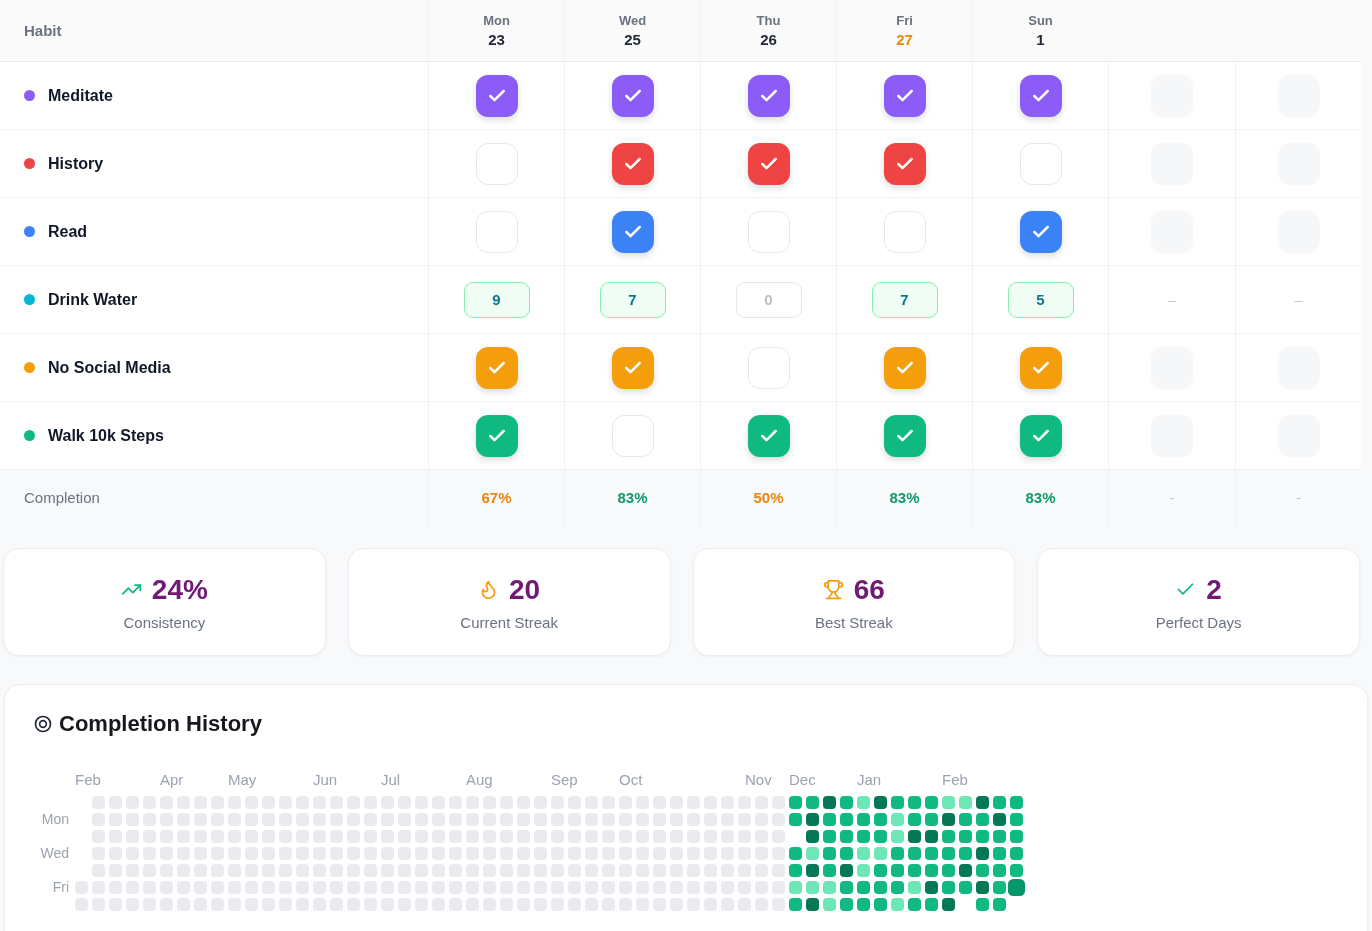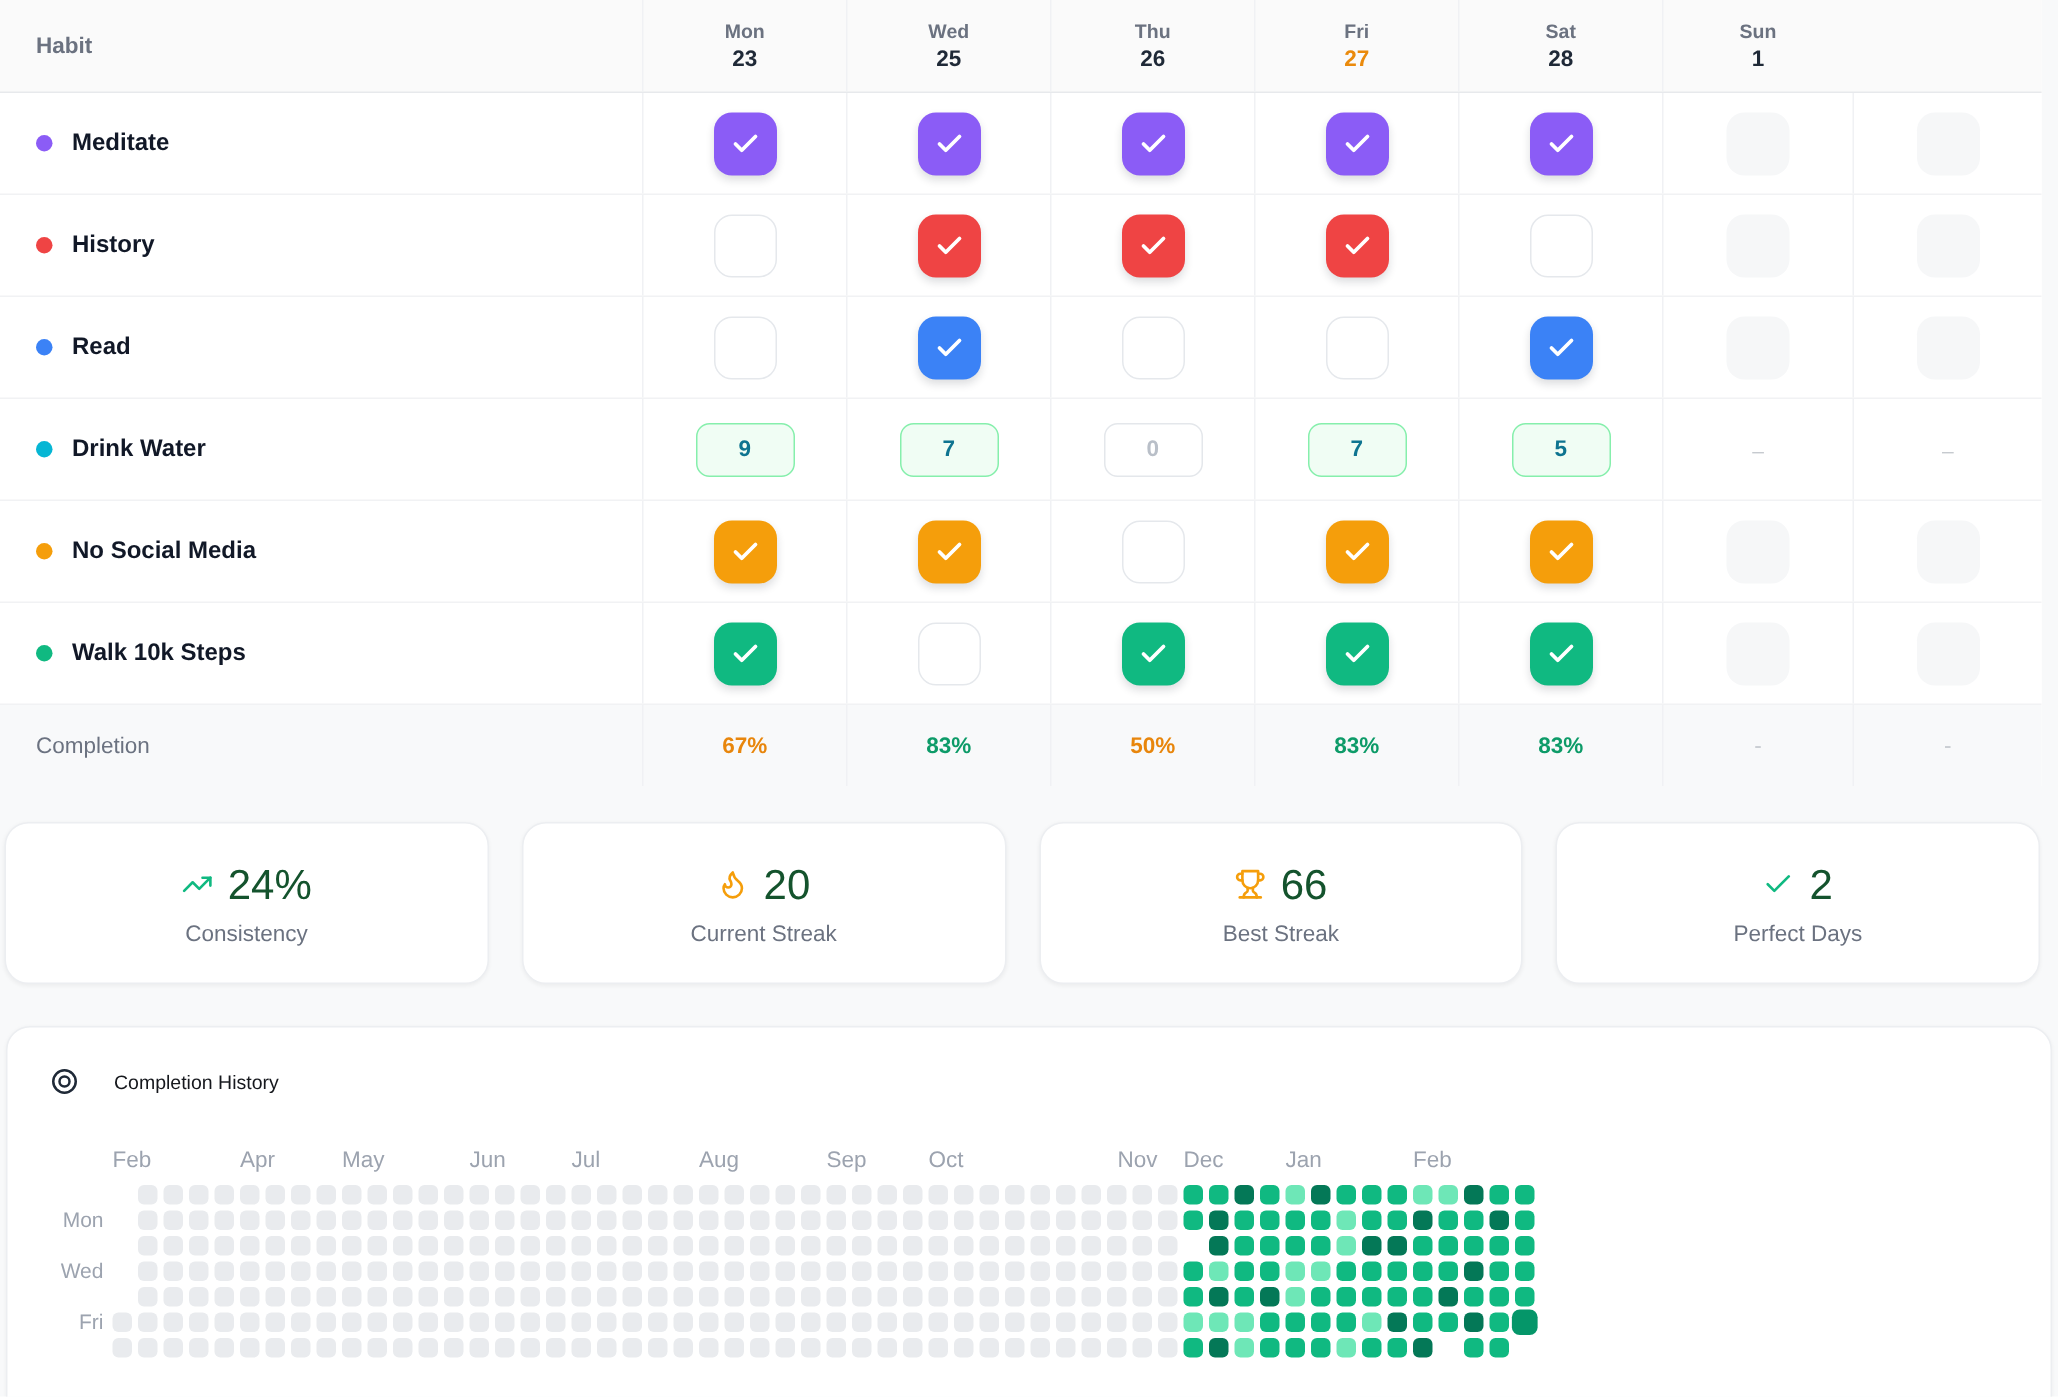--- a/index.html
+++ b/index.html
@@ -35,27 +35,27 @@
   .comp-val{font-size:15px;font-weight:700}
   .comp-val.warn{color:#e8860c}
   .comp-val.good{color:#0d9b68}
   .comp-val.none{color:#c6cacf;font-weight:400}
 
   
   .stats{display:grid;grid-template-columns:repeat(4,1fr);gap:22px;margin:24px 12px 0 3px}
   .stat-card{background:#fff;border:1px solid #eceef1;border-radius:16px;box-shadow:0 1px 3px rgba(0,0,0,.05);height:108px;display:flex;flex-direction:column;align-items:center;justify-content:center}
   .stat-top{display:flex;align-items:center;gap:10px}
   .stat-icon svg{width:21px;height:21px;display:block}
-  .stat-value{font-size:28px;font-weight:400;color:#14532d}
+  .stat-value{font-size:28px;font-weight:700;color:#701a75}
   .stat-label{font-size:15px;color:#6b7280;margin-top:8px}
 
   
   .history-card{margin:28px 4px 0;background:#fff;border:1px solid #eceef1;border-radius:16px;box-shadow:0 1px 3px rgba(0,0,0,.05);padding:26px 28px;height:420px}
   .hist-header{display:flex;justify-content:space-between;align-items:center}
-  .hist-title{display:flex;align-items:center;gap:23px;font-size:13px;font-weight:400;color:#16181d}
+  .hist-title{display:flex;align-items:center;gap:6px;font-size:22px;font-weight:700;color:#16181d}
   .hist-icon svg{width:20px;height:20px;display:block;color:#1f2937}
   .toggle{background:#f3f4f6;border-radius:10px;padding:4px;display:flex}
   .toggle-btn{border:none;background:transparent;font-family:inherit;font-size:15px;color:#6b7280;padding:7px 19px;border-radius:8px;cursor:pointer}
   .toggle-btn.active{background:#fff;color:#111827;font-weight:700;box-shadow:0 1px 3px rgba(0,0,0,.15)}
   .hm-wrap{position:relative;margin-top:34px;height:160px}
   .hm-month{position:absolute;top:0;font-size:15px;color:#9ca3af}
   .hm-day{position:absolute;left:0;width:36px;text-align:right;font-size:14px;color:#9ca3af;line-height:15px}
   .hm-grid{position:absolute;left:42px;top:25px;display:flex;gap:4px}
   .hm-col{display:flex;flex-direction:column;gap:4px}
   .hm-cell{width:13px;height:13px;border-radius:4px}
@@ -82,24 +82,20 @@
       </div>
       <div class="day-cell">
         <div class="day-name">Thu</div>
         <div class="day-date">26</div>
       </div>
       <div class="day-cell">
         <div class="day-name">Fri</div>
         <div class="day-date today">27</div>
       </div>
       <div class="day-cell">
-        <div class="day-name">Sat</div>
-        <div class="day-date">28</div>
-      </div>
-      <div class="day-cell">
         <div class="day-name">Sun</div>
         <div class="day-date">1</div>
       </div>
     </div>
     <div class="t-row habit-row">
       <div class="habit-cell">
         <span class="habit-dot" style="background: rgb(139, 92, 246);"></span>
         <span class="habit-name">Meditate</span>
       </div>
       <div class="day-cell">

